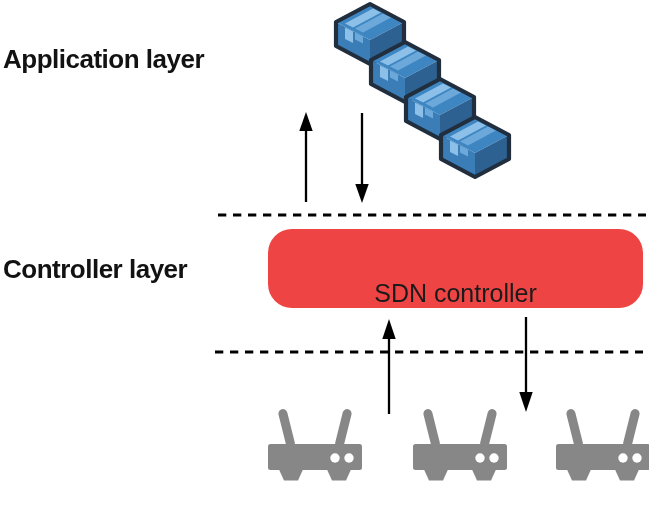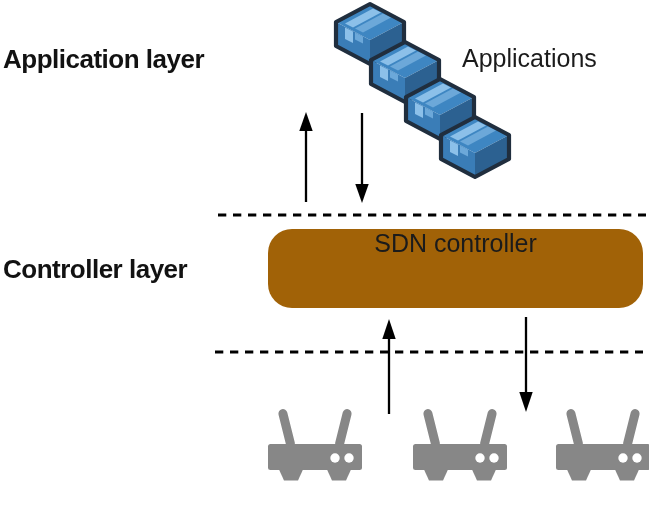--- a/index.html
+++ b/index.html
@@ -27,24 +27,24 @@
     font-weight: 400;
     color: #1b1b1b;
     white-space: nowrap;
   }
   .controller-box {
     position: absolute;
     left: 268px;
     top: 229px;
     width: 375px;
     height: 79px;
-    background: #a16207;
+    background: #ef4444;
     border-radius: 24px;
     display: flex;
-    align-items: flex-start;
+    align-items: flex-end;
     justify-content: center;
   }
   .controller-box span {
     font-size: 25px;
     color: #1b1b1b;
     white-space: nowrap;
   }
 </style>
 </head>
 <body>
@@ -66,21 +66,20 @@
         <polygon points="22,30.5 30,34.5 30,41.5 22,37.5" fill="#6ca8d9"></polygon>
         <polygon points="37,2 71,20 71,44 37,62 3,44 3,20" fill="none" stroke-width="4.2" stroke-linejoin="round" stroke="#202e3e"></polygon>
       </g>
     </defs>
     <use href="#appbox" x="3" y="2"></use>
     <use href="#appbox" x="38" y="40"></use>
     <use href="#appbox" x="73" y="77"></use>
     <use href="#appbox" x="108" y="115"></use>
   </svg>
 
-  <div class="annotation" style="left:462px; top:44px">Applications</div>
 
   <svg class="abs" style="left:296px; top:110px" width="20" height="95" viewBox="0 0 20 95">
     <line x1="10" y1="92" x2="10" y2="18" stroke-width="2.3" stroke="#000000"></line>
     <polygon points="10,2 3.3,21 16.7,21" fill="#000000"></polygon>
   </svg>
   <svg class="abs" style="left:352px; top:110px" width="20" height="95" viewBox="0 0 20 95">
     <line x1="10" y1="3" x2="10" y2="77" stroke-width="2.3" stroke="#000000"></line>
     <polygon points="10,93 3.3,74 16.7,74" fill="#000000"></polygon>
   </svg>
 

